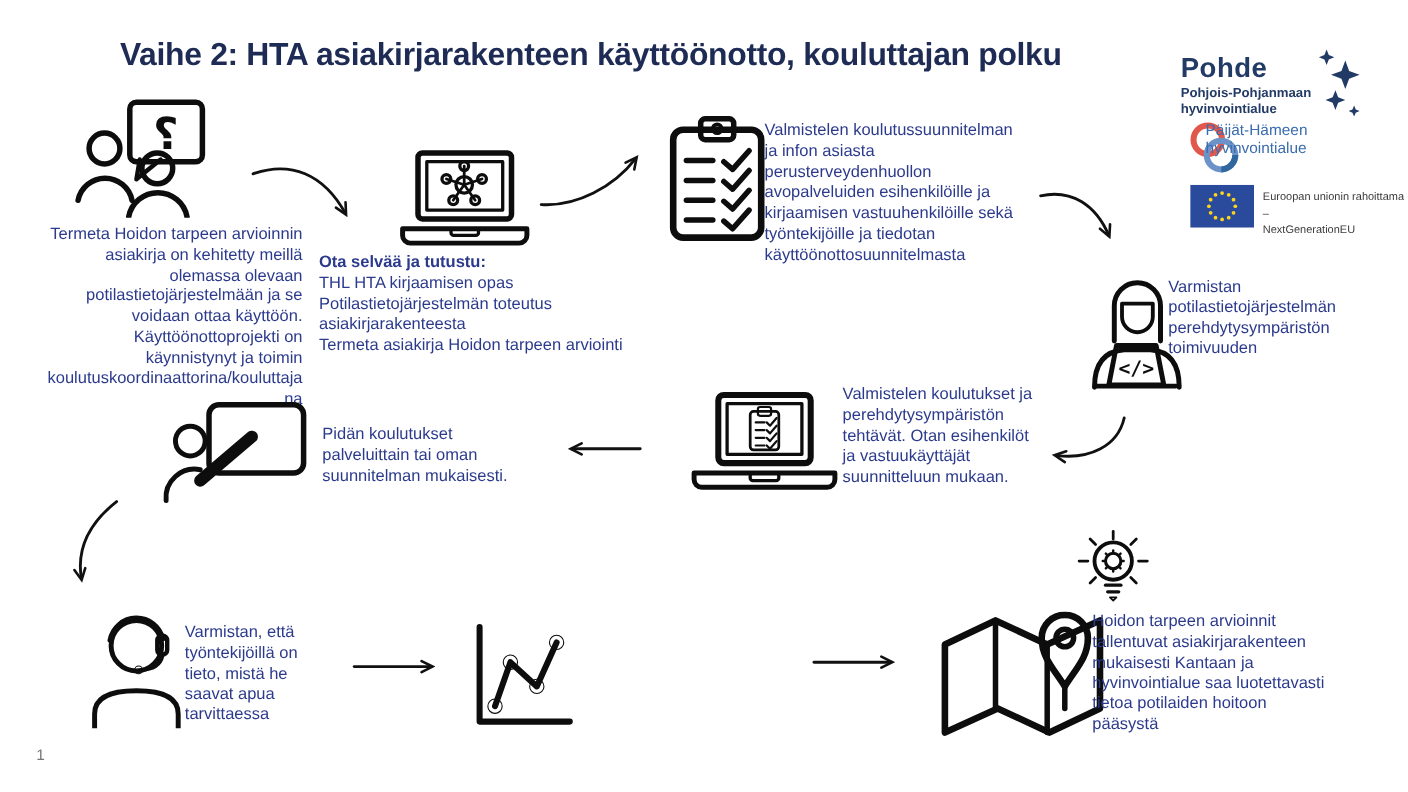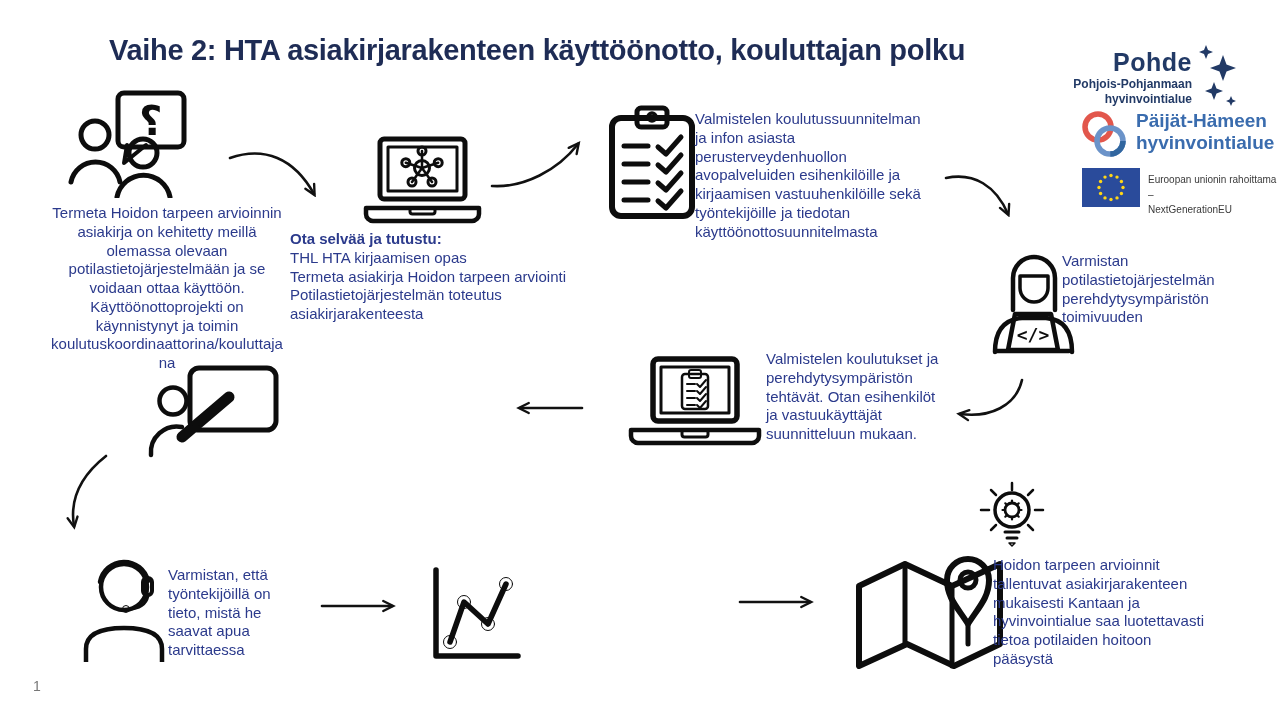--- a/index.html
+++ b/index.html
@@ -18,31 +18,31 @@
     font-family:"Liberation Sans",sans-serif;
   }
   .abs{position:absolute;}
   #title{
     left:64px;top:34px;width:1050px;
     font-size:29px;font-weight:bold;color:var(--title);letter-spacing:-0.3px;margin-left:45px;
   }
   .txt{
     position:absolute;color:var(--body);font-size:15px;line-height:1.25;text-align:left;
   }
-  .txt.leftal{text-align:center;overflow-wrap:anywhere;margin-left:12px;}
+  .txt.leftal{text-align:right;overflow-wrap:anywhere;}
   .txt .bold{font-weight:bold;}
   svg{display:block;}
   .icon path,.icon rect,.icon circle,.icon line,.icon polyline{
     stroke:var(--ink);stroke-linecap:round;stroke-linejoin:round;fill:none;
   }
   .arrow path{stroke:#111;stroke-width:2.6;fill:none;stroke-linecap:round;}
-  #pohde-text{right:88px;top:48px;text-align:right;color:var(--pohde);}
+  #pohde-text{right:88px;top:48px;color:var(--pohde);}
   #pohde-text .word{font-size:25px;font-weight:bold;letter-spacing:0.5px;}
   #pohde-text .sub{font-size:12px;line-height:1.25;font-weight:bold;}
-  #paijat-text{left:1136px;top:110px;color:var(--paijat);font-size:19px;font-weight:bold;line-height:1.15;}
+  #paijat-text{left:1096px;top:110px;color:var(--paijat);font-size:14px;font-weight:normal;line-height:1.15;}
   #eu-caption{left:1148px;top:172px;color:#3a3a3a;font-size:10px;line-height:1.5;}
   #page-num{left:33px;top:678px;color:#777;font-size:14px;}
 </style>
 </head>
 <body>
 
 <div id="slide">
 
   <svg width="0" height="0" class="abs" aria-hidden="true">
     <defs>
@@ -132,22 +132,22 @@
     <circle cx="45.8" cy="26.7" r="4" fill="#fff" stroke-width="3"></circle>
     <circle cx="52" cy="46" r="4" fill="#fff" stroke-width="3"></circle>
     <circle cx="72" cy="46" r="4" fill="#fff" stroke-width="3"></circle>
     <circle cx="78.2" cy="26.7" r="4" fill="#fff" stroke-width="3"></circle>
     <path d="M6 72 H119 V78 a7 7 0 0 1 -7 7 H13 a7 7 0 0 1 -7 -7 Z" fill="#fff" stroke-width="4.5"></path>
     <rect x="50" y="72" width="25" height="6" rx="2.5" stroke-width="3"></rect>
   </svg>
   <div class="txt" style="left:290px;top:230px;width:305px">
     <div class="bold">Ota selvää ja tutustu:</div>
     <div>THL HTA kirjaamisen opas</div>
+    <div>Potilastietojärjestelmän toteutus asiakirjarakenteesta</div>
     <div>Termeta asiakirja Hoidon tarpeen arviointi</div>
-    <div>Potilastietojärjestelmän toteutus asiakirjarakenteesta</div>
   </div>
 
   <svg class="abs arrow" style="left:486px;top:134px" width="104" height="64" viewBox="0 0 104 64">
     <path d="M6 52 C38 54 72 36 92 10" marker-end="url(#ah)"></path>
   </svg>
 
   <svg class="abs icon" style="left:608px;top:104px" width="88" height="116" viewBox="0 0 88 116">
     <rect x="4" y="14" width="80" height="98" rx="9" fill="#fff" stroke-width="6"></rect>
     <rect x="29" y="4" width="30" height="19" rx="4" fill="#fff" stroke-width="5"></rect>
     <circle cx="44" cy="13" r="4" stroke-width="3.5"></circle>
@@ -206,20 +206,21 @@
     <path d="M72 12 H10" marker-end="url(#ah)"></path>
   </svg>
 
   <svg class="abs icon" style="left:145px;top:365px" width="135" height="110" viewBox="0 0 135 110">
     <rect x="45" y="3" width="86" height="62" rx="9" stroke-width="5"></rect>
     <circle cx="28" cy="36" r="13.5" fill="#fff" stroke-width="4.5"></circle>
     <path d="M6 90 a26 26 0 0 1 31 -28" fill="none" stroke-width="4.5"></path>
     <line x1="37" y1="72" x2="84" y2="32" stroke-width="11"></line>
     <line x1="37" y1="72" x2="84" y2="32" stroke="#fff" stroke-width="5"></line>
   </svg>
+  <div class="txt" style="left:293px;top:386px;width:178px">Pidän koulutukset palveluittain tai oman suunnitelman mukaisesti.</div>
 
   <svg class="abs arrow" style="left:62px;top:450px" width="56" height="88" viewBox="0 0 56 88">
     <path d="M44 6 C16 28 8 52 12 76" marker-end="url(#ah)"></path>
   </svg>
 
   <svg class="abs icon" style="left:80px;top:550px" width="92" height="112" viewBox="0 0 92 112">
     <circle cx="44" cy="37" r="23" fill="#fff" stroke-width="4.5"></circle>
     <path d="M20 32 a24.5 24.5 0 0 1 48 -1" fill="none" stroke-width="4.5"></path>
     <rect x="63" y="28" width="9" height="17" rx="4" fill="#fff" stroke-width="4"></rect>
     <path d="M68 46 q-3 13 -20 13" fill="none" stroke-width="3"></path>

